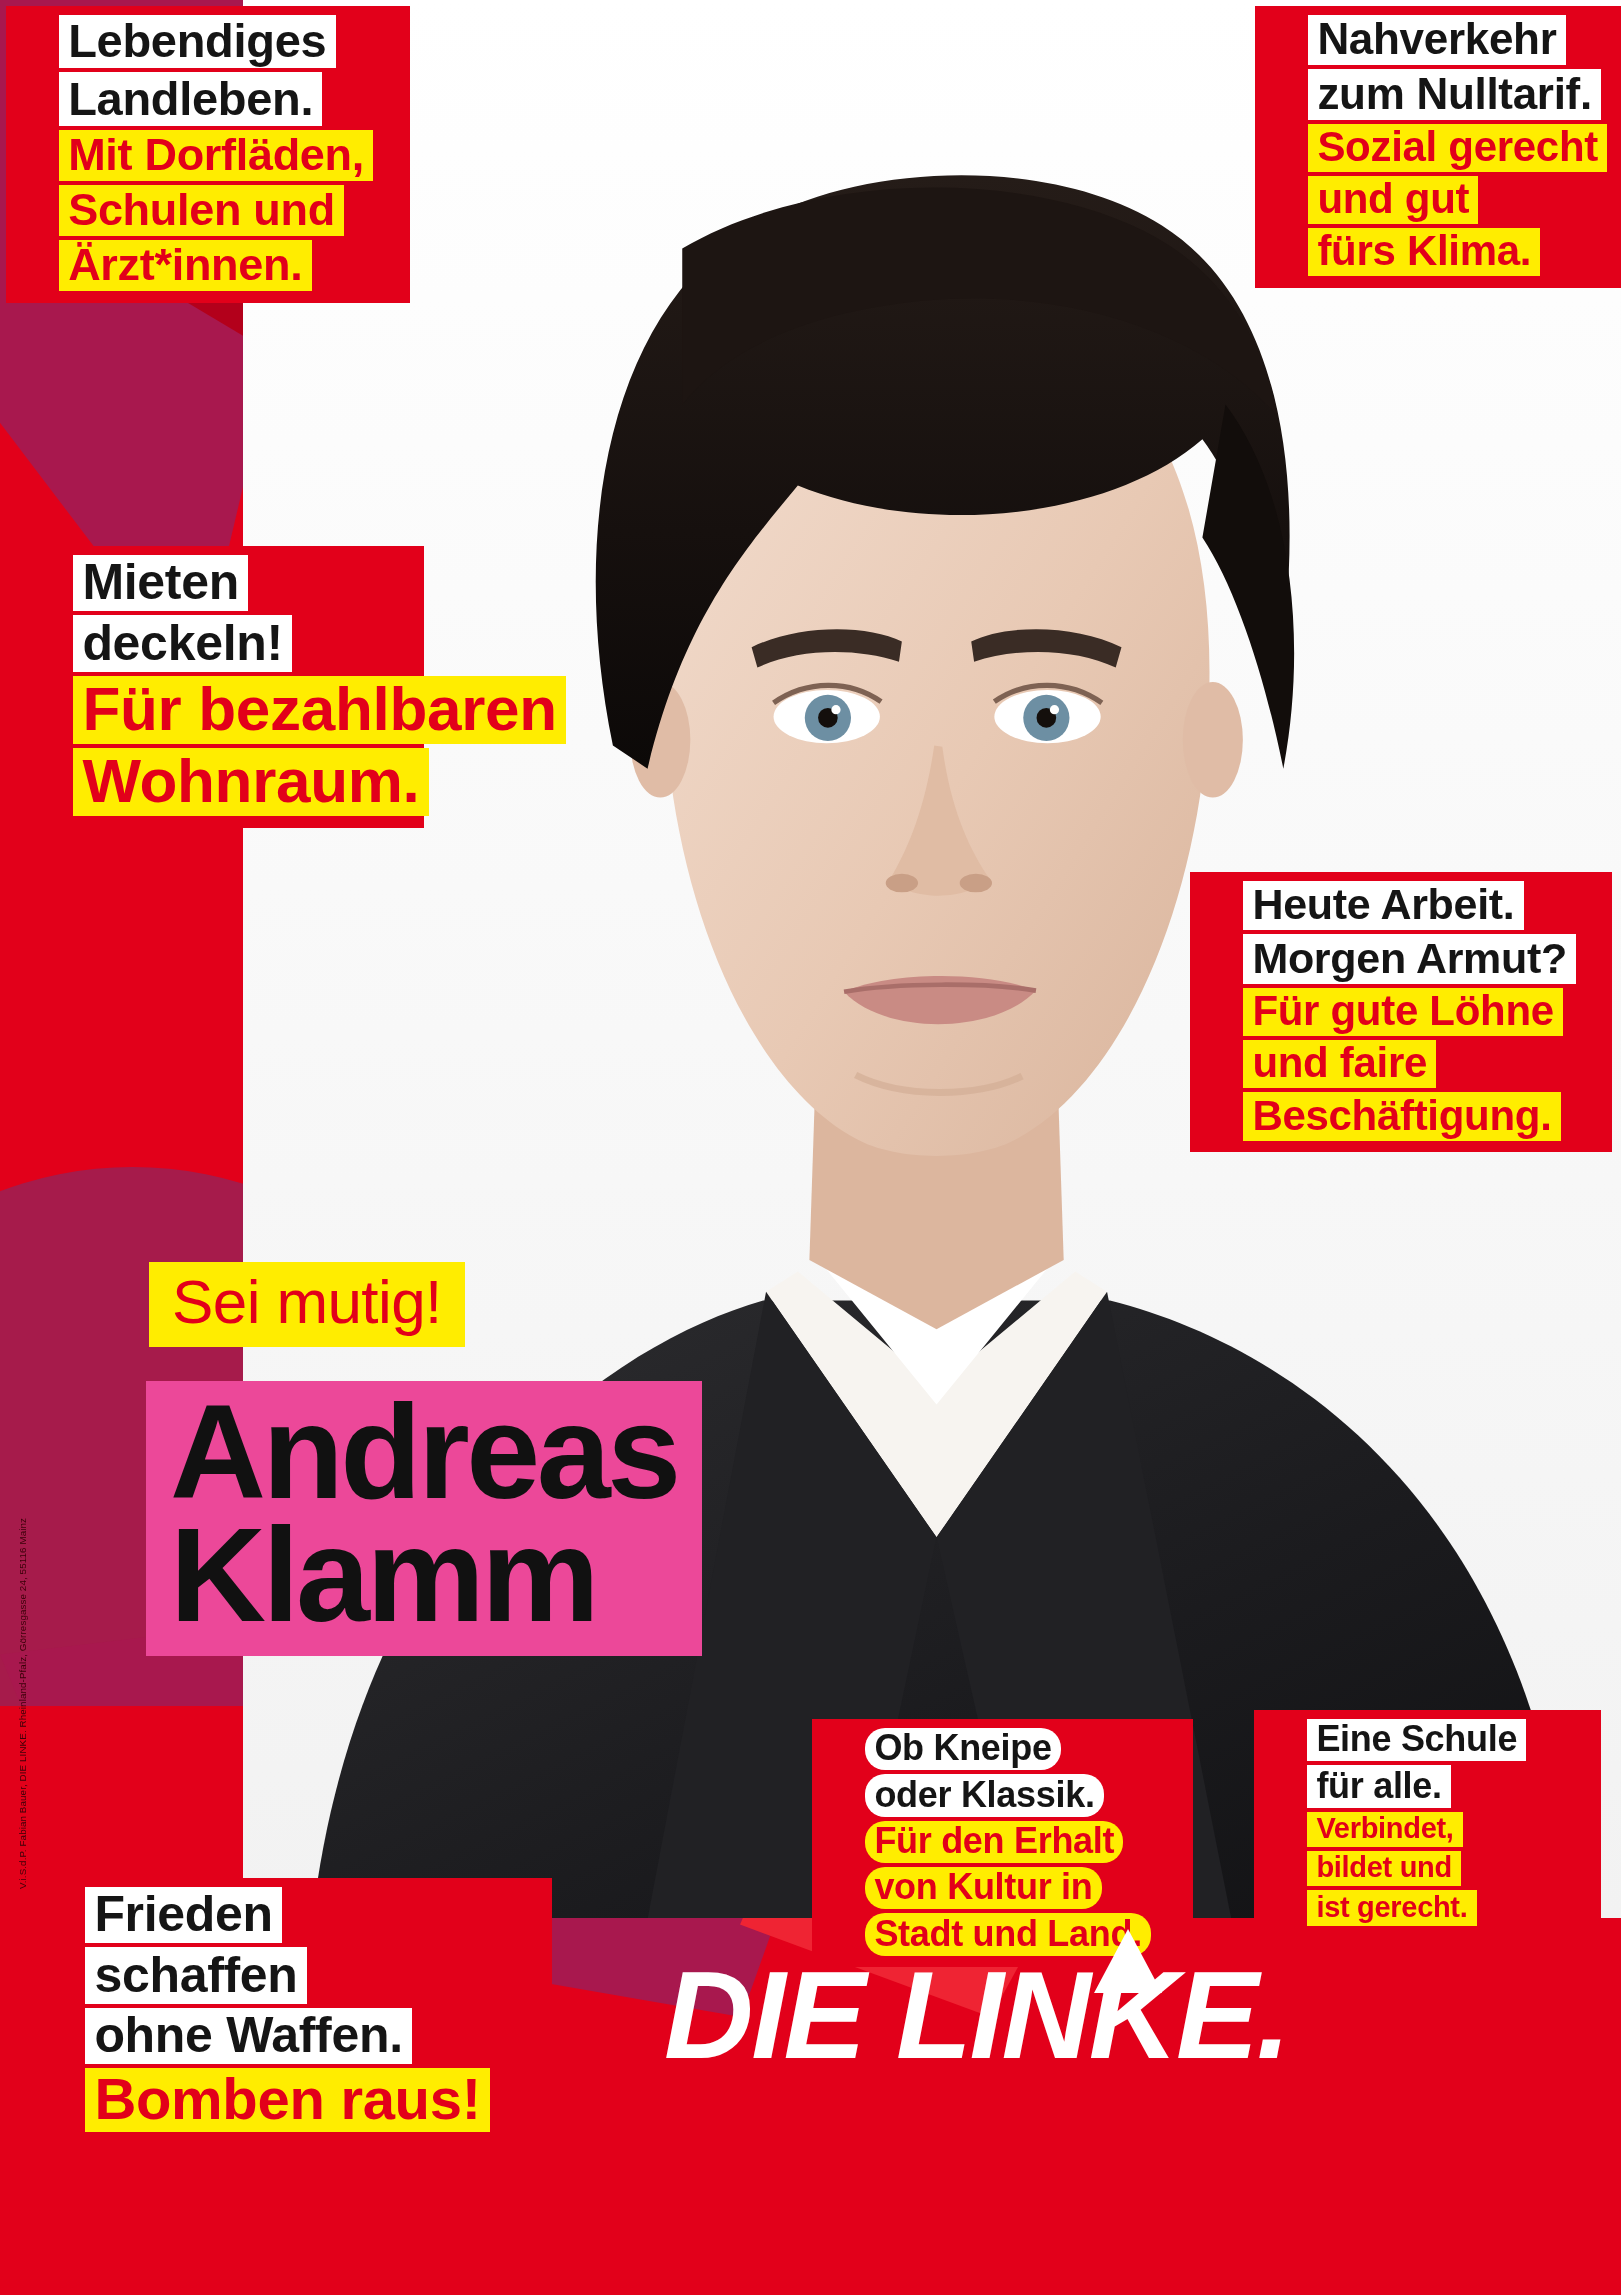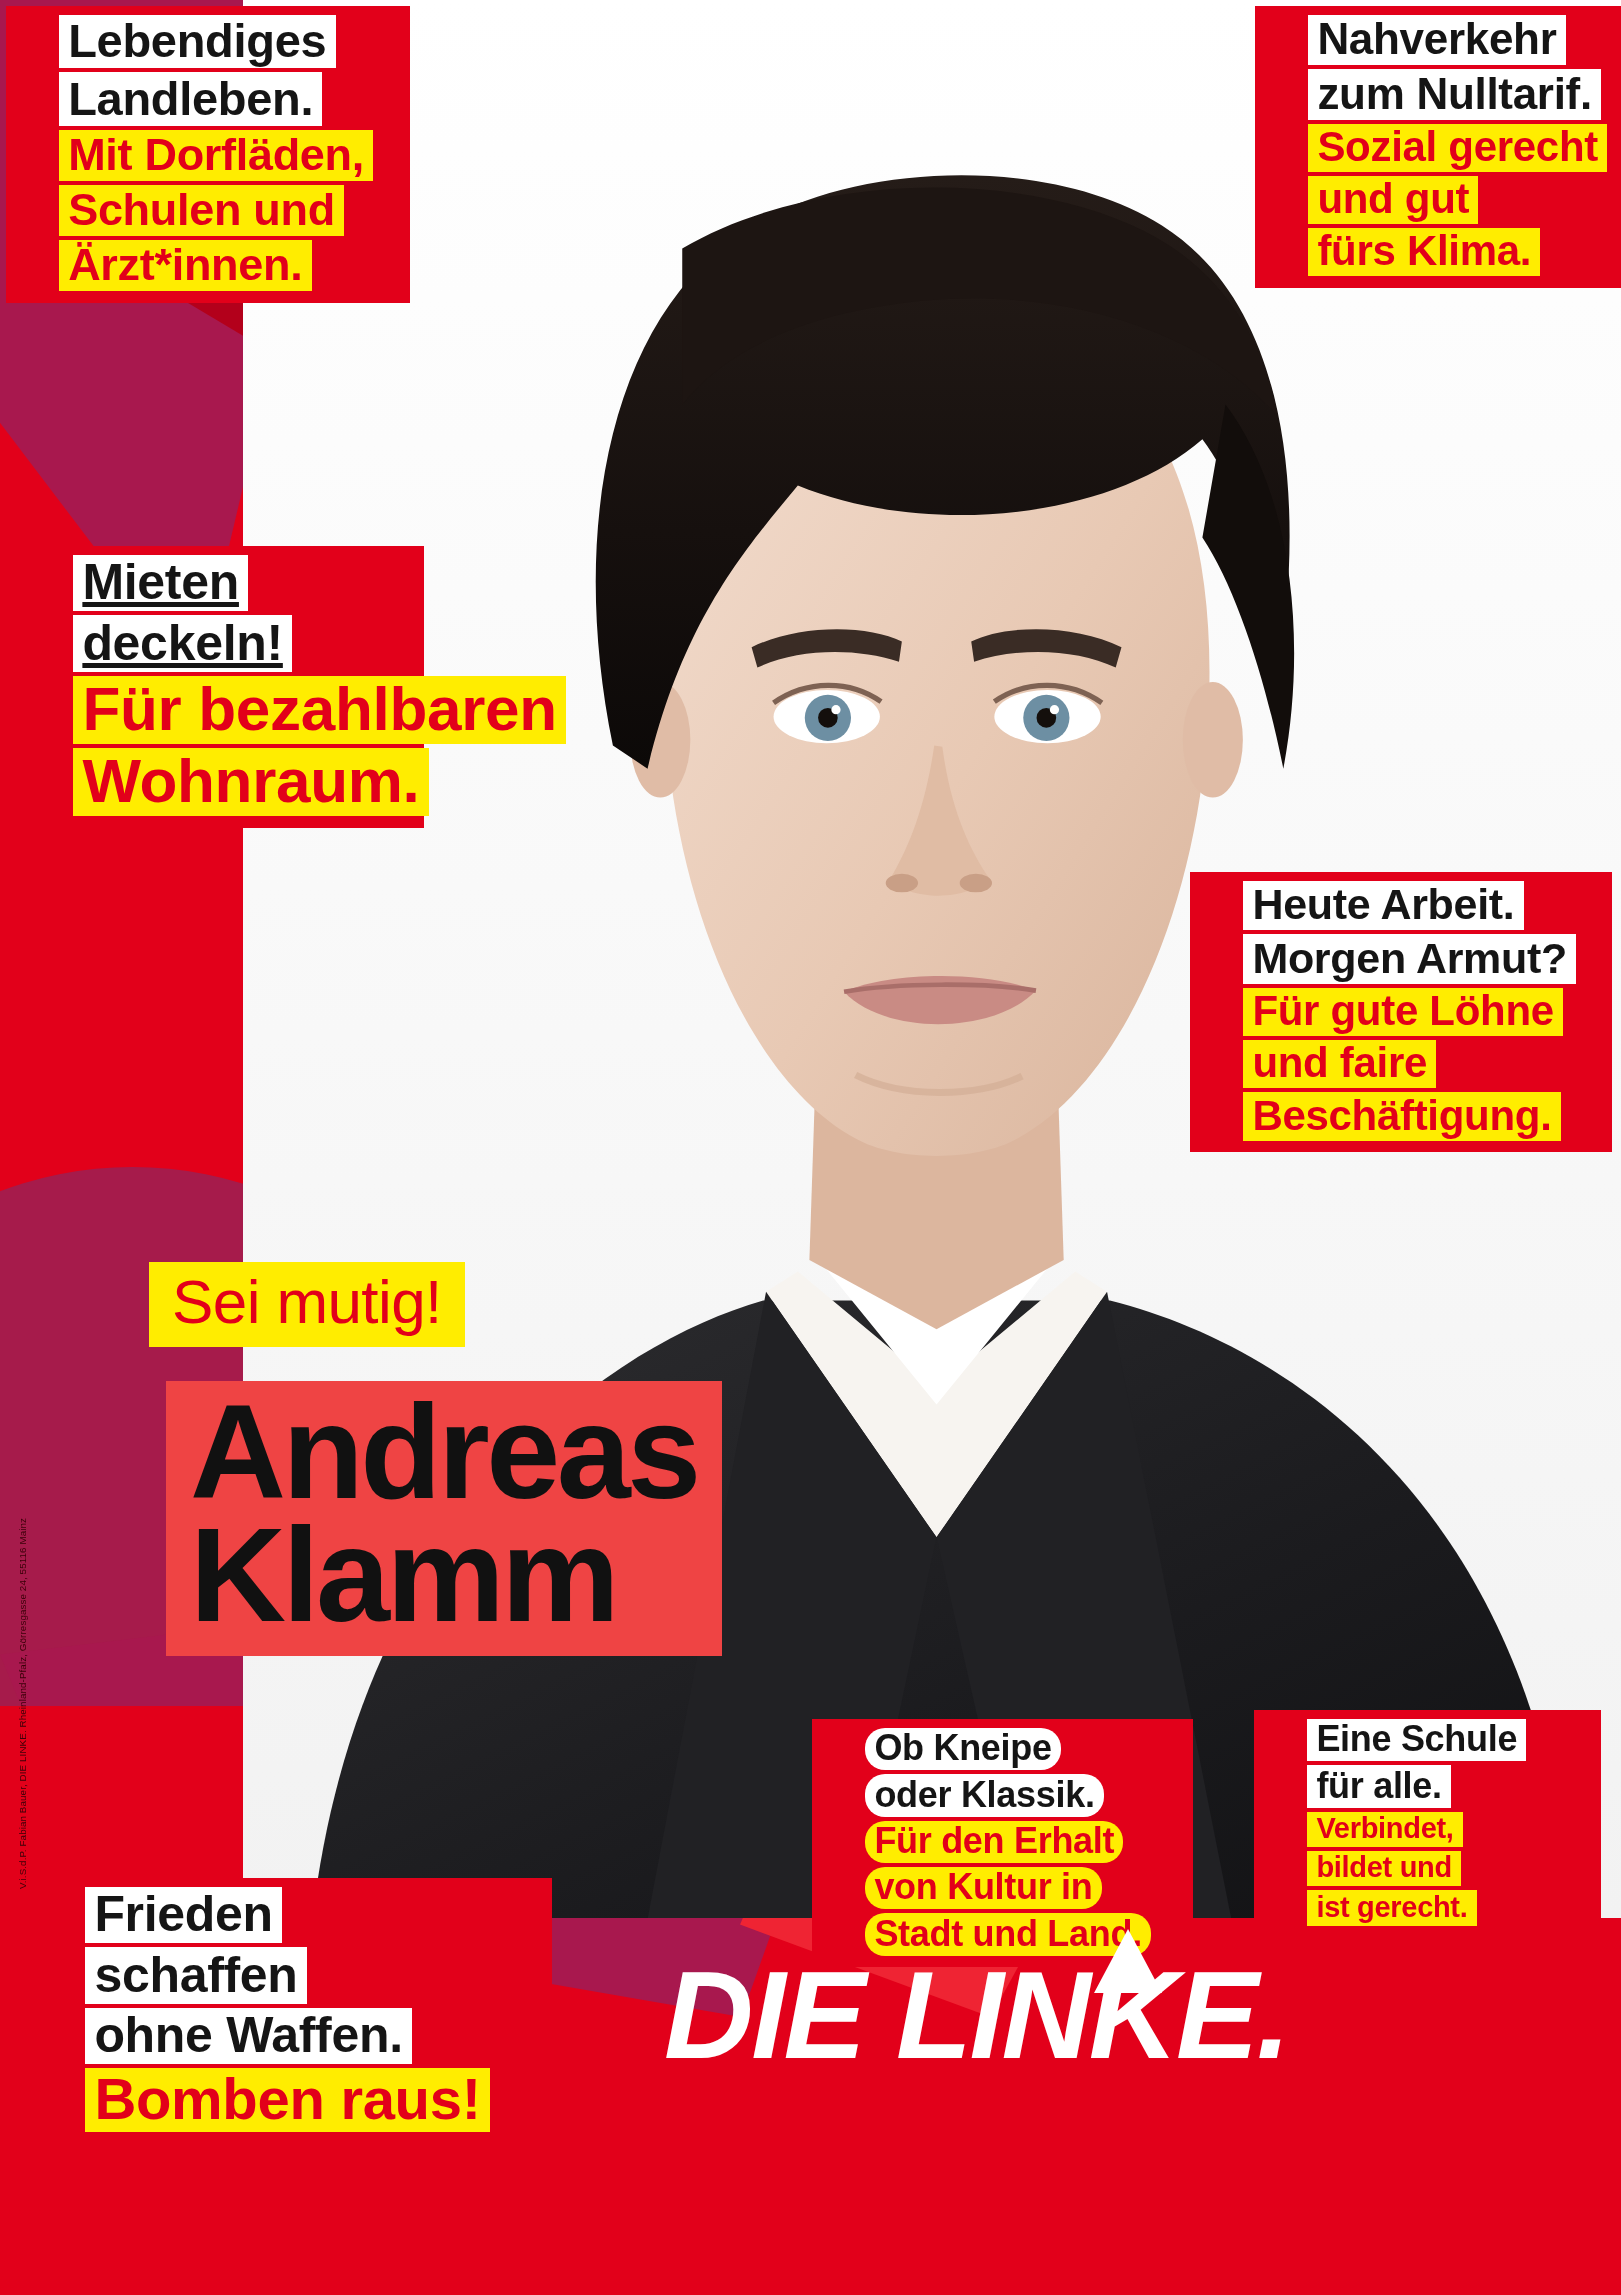--- a/index.html
+++ b/index.html
@@ -93,21 +93,21 @@
   #claim-land   { left: 5.8px;   top: 5.8px;   width: 404px; }
   #claim-land .line  { font-size: 45px; }
   #claim-land .head  { font-size: 47px; }
 
   #claim-nahverkehr { left: 1208px; top: 5.8px; width: 404px; margin-left: 47px; }
   #claim-nahverkehr .line { font-size: 42px; }
   #claim-nahverkehr .head { font-size: 44px; }
 
   #claim-mieten { left: 20px; top: 546px; width: 404px; }
   #claim-mieten .line { font-size: 62px; }
-  #claim-mieten .head { font-size: 50px; text-decoration: underline; }
+  #claim-mieten .head { font-size: 50px; }
 
   #claim-arbeit { left: 1190px; top: 872px; width: 422px; }
   #claim-arbeit .line { font-size: 42px; }
   #claim-arbeit .head { font-size: 43px; }
 
   #claim-kultur { left: 812px; top: 1719px; width: 381px; }
   #claim-kultur .line { font-size: 36px; border-radius: 20px; }
   #claim-kultur .head { font-size: 36px; }
 
   #claim-schule { left: 1254px; top: 1710px; width: 347px; }
@@ -126,23 +126,23 @@
     background: #ffed00;
     color: #e2001a;
     font-size: 62px;
     font-weight: normal;
     padding: 9.2px 23px 14px 23px;
     letter-spacing: -0.6px;
     line-height: 1;
   }
   #name-block {
     position: absolute;
-    left: 166px;
+    left: 146px;
     top: 1381px;
-    background: #ef4444;
+    background: #ec4899;
     padding: 10.4px 24px 19.6px 24px;
   }
   #name-block .nm {
     display: block;
     color: #111111;
     font-size: 133px;
     font-weight: bold;
     line-height: 0.92;
     letter-spacing: -3.5px;
   }

